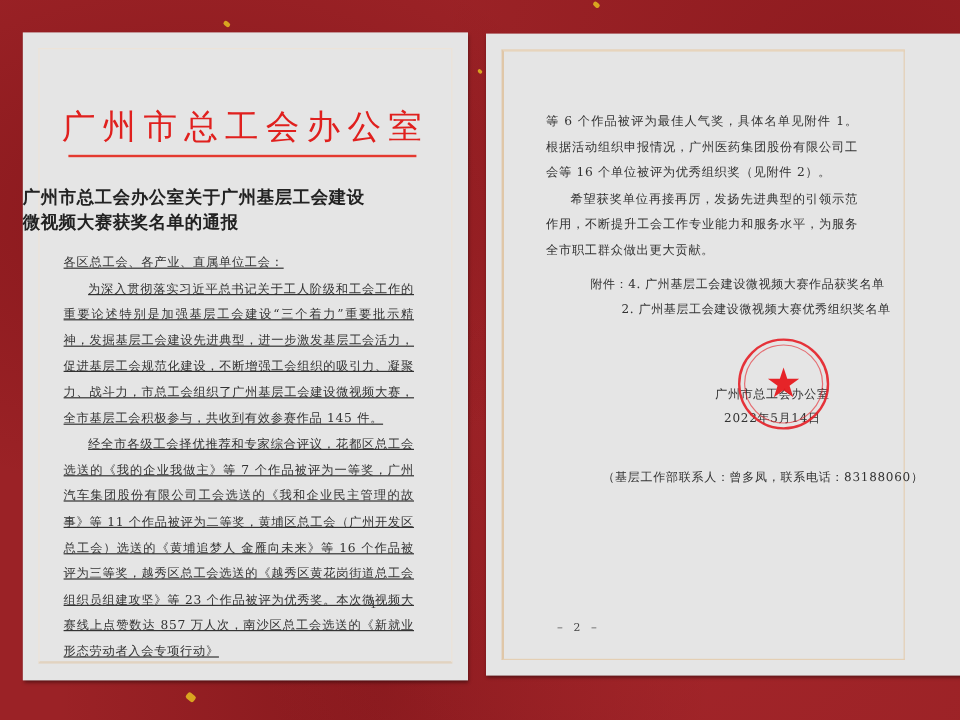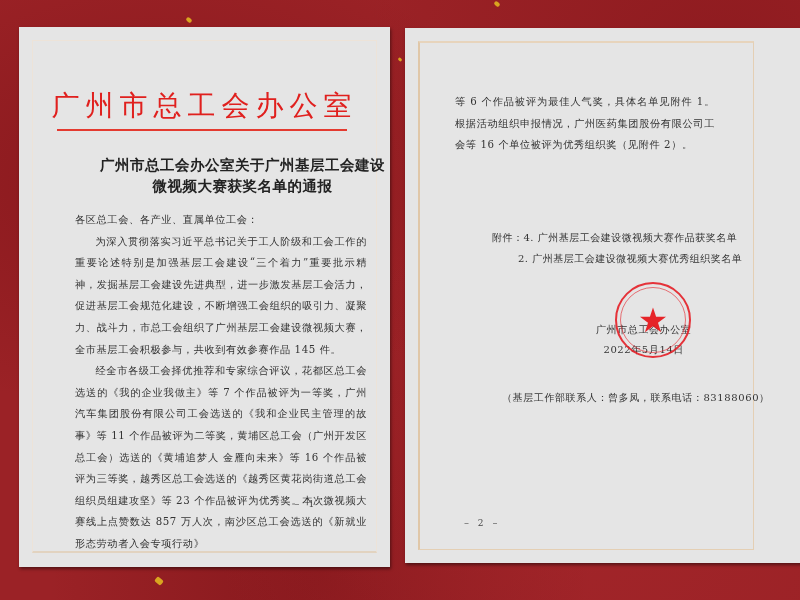--- a/index.html
+++ b/index.html
@@ -26,28 +26,28 @@
   #page2 { left:405px; top:28px; width:422px; height:535px; }
   #page2 .frame { left:13px; top:13px; width:336px; height:509px; border-color:#e4cfb4; border-left:2px solid #e0c7a8; border-top:2px solid #e7d4bc; }
 
   .letterhead {
     position:absolute; left:0; width:100%; top:63px; text-align:center;
     color:#e0201e; font-size:28px; letter-spacing:6px; font-family:"DejaVu Serif", serif; font-weight:normal;
     line-height:32px;
   }
   .redline { position:absolute; left:38px; width:290px; top:102px; height:2px; background:#e43a30; }
   .doc-title {
-    position:absolute; left:0; width:100%; top:127px; text-align:center;
-    color:#222; font-size:14.5px; font-weight:bold; line-height:21px; letter-spacing:0.5px;margin-left:38px;
+    position:absolute; left:0; width:100%; top:127px; text-align:left;
+    color:#222; font-size:14.5px; font-weight:bold; line-height:21px; letter-spacing:0.5px;
   }
   .body-text {
     position:absolute; color:#333; font-size:10.2px; line-height:21.6px;
     text-align:justify; letter-spacing:0.6px;
   }
-  #page1 .body-text { left:56px; width:292px; top:182px; }
+  #page1 .body-text { left:34px; width:292px; top:182px;text-decoration:underline; }
   .salutation { display:block; }
   .para { text-indent:2em; display:block; }
   .pagenum { position:absolute; font-size:9px; color:#444; letter-spacing:2px; }
   #page1 .pagenum { right:58px; top:471px; }
 
   #page2 .body-text { left:50px; width:260px; top:63px; }
   .attach { position:absolute; left:87px; top:199px; font-size:10px; color:#333; line-height:21px; letter-spacing:0.5px; }
   .attach .line2 { padding-left:26px; display:block; }
   .signer { position:absolute; left:191px; top:292px; font-size:10px; color:#333; letter-spacing:0.6px; line-height:20px; text-align:center; }
   .stamp {
@@ -82,20 +82,21 @@
     <span class="para">为深入贯彻落实习近平总书记关于工人阶级和工会工作的重要论述特别是加强基层工会建设“三个着力”重要批示精神，发掘基层工会建设先进典型，进一步激发基层工会活力，促进基层工会规范化建设，不断增强工会组织的吸引力、凝聚力、战斗力，市总工会组织了广州基层工会建设微视频大赛，全市基层工会积极参与，共收到有效参赛作品 145 件。</span>
     <span class="para">经全市各级工会择优推荐和专家综合评议，花都区总工会选送的《我的企业我做主》等 7 个作品被评为一等奖，广州汽车集团股份有限公司工会选送的《我和企业民主管理的故事》等 11 个作品被评为二等奖，黄埔区总工会（广州开发区总工会）选送的《黄埔追梦人 金雁向未来》等 16 个作品被评为三等奖，越秀区总工会选送的《越秀区黄花岗街道总工会组织员组建攻坚》等 23 个作品被评为优秀奖。本次微视频大赛线上点赞数达 857 万人次，南沙区总工会选送的《新就业形态劳动者入会专项行动》</span>
   </div>
   <div class="pagenum">－ 1 －</div>
 </div>
 
 <div id="page2" class="page">
   <div class="frame"></div>
   <div class="body-text">
     <span class="para" style="text-indent:0">等 6 个作品被评为最佳人气奖，具体名单见附件 1。根据活动组织申报情况，广州医药集团股份有限公司工会等 16 个单位被评为优秀组织奖（见附件 2）。</span>
+    <span class="para">希望获奖单位再接再厉，发扬先进典型的引领示范作用，不断提升工会工作专业能力和服务水平，为服务全市职工群众做出更大贡献。</span>
   </div>
   <div class="attach">
     <span>附件：</span><span>4. 广州基层工会建设微视频大赛作品获奖名单</span>
     <span class="line2">2. 广州基层工会建设微视频大赛优秀组织奖名单</span>
   </div>
   <div class="signer">
     <div>广州市总工会办公室</div>
     <div>2022年5月14日</div>
   </div>
   <div class="stamp">

